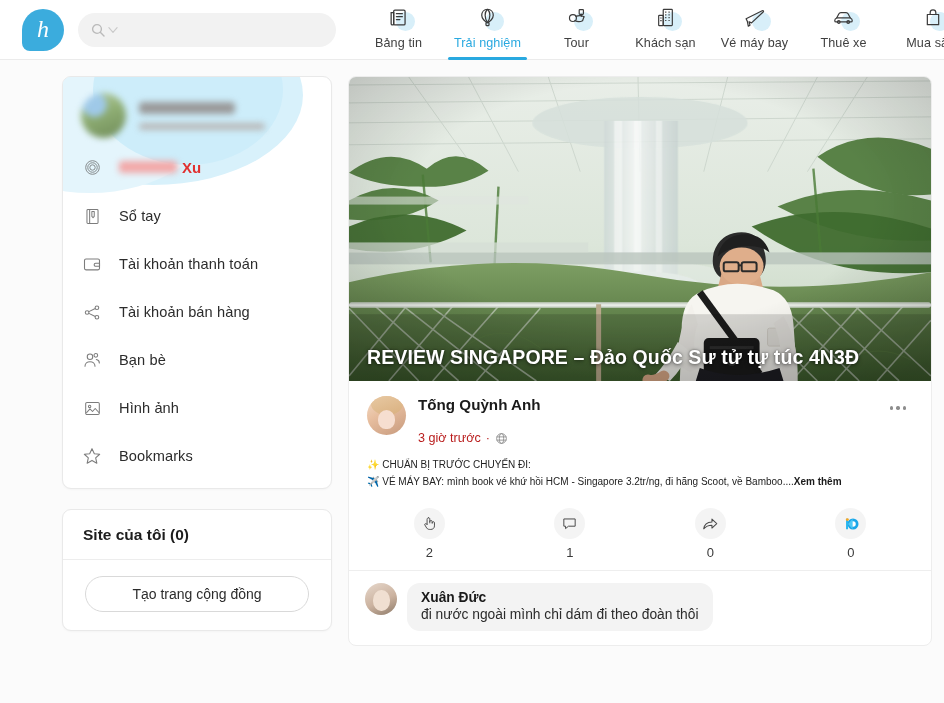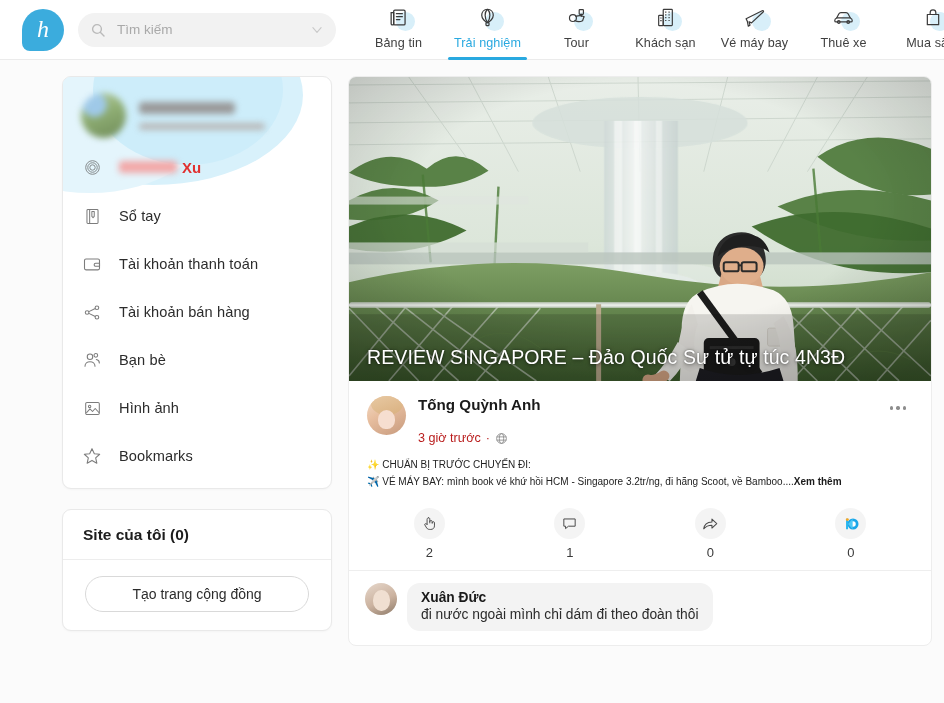--- a/index.html
+++ b/index.html
@@ -178,21 +178,21 @@
   .post {
     background: #fff;
     border: 1px solid #ededed;
     border-radius: 8px; overflow: hidden;
   }
   .hero { position: relative; width: 100%; height: 305px; overflow: hidden; }
   .hero-img { position: absolute; inset: 0; }
 
   .hero-title {
     position: absolute; left: 18px; bottom: 13px;
-    color: #fff; font-size: 19.5px; font-weight: 400;
+    color: #fff; font-size: 19.5px; font-weight: 700;
     letter-spacing: .1px;
     text-shadow: 0 1px 4px rgba(0,0,0,.55), 0 0 2px rgba(0,0,0,.4);
     z-index: 4;
   }
 
   .author-row {
     display: flex; align-items: flex-start;
     padding: 14px 18px 4px 18px;
   }
   .avatar-sm {
@@ -276,21 +276,20 @@
 
     <div class="logo">
       <span>h</span>
     </div>
 
     <div class="searchbox">
       <svg class="search-ico" viewBox="0 0 24 24" fill="none" stroke="#777" stroke-width="2.1">
         <circle cx="10.5" cy="10.5" r="6.6"></circle>
           <line x1="15.4" y1="15.4" x2="21" y2="21" stroke-linecap="round"></line>
       </svg>
-      <input class="search-input" placeholder="Tìm kiếm" style="">
       <svg class="chev" viewBox="0 0 24 24" fill="none" stroke="#8a8a8a" stroke-width="2">
         <polyline points="5,8 12,16 19,8" stroke-linecap="round" stroke-linejoin="round"></polyline>
       </svg>
     </div>
 
     <div class="navtabs">
 
       <div class="navtab">
         <div class="ico-wrap">
           <svg width="21" height="21" viewBox="0 0 24 24" fill="none" stroke="#3b3b3b" stroke-width="1.45">

